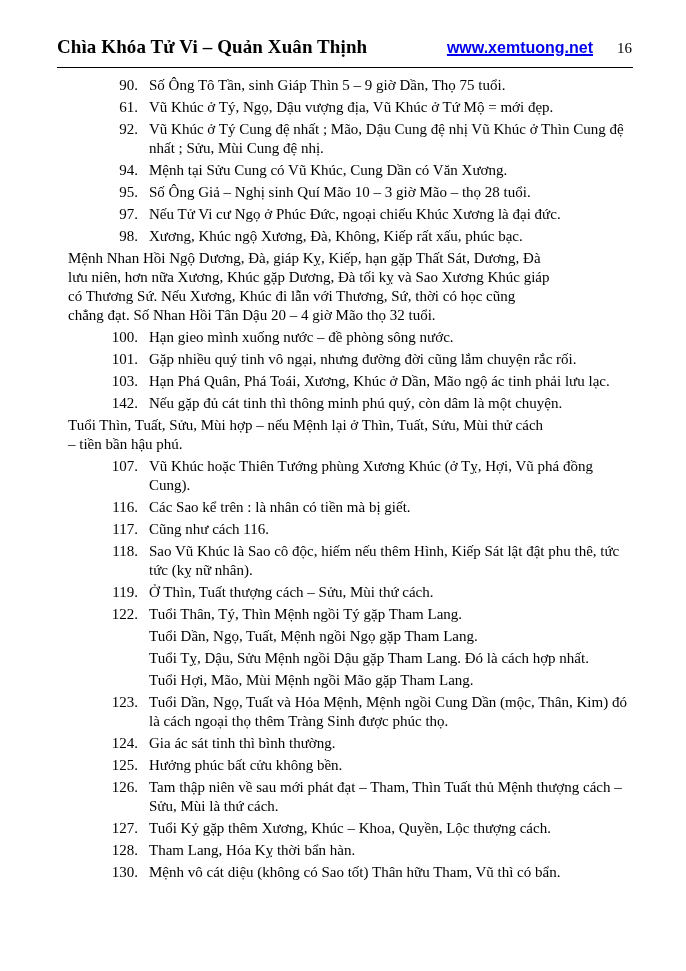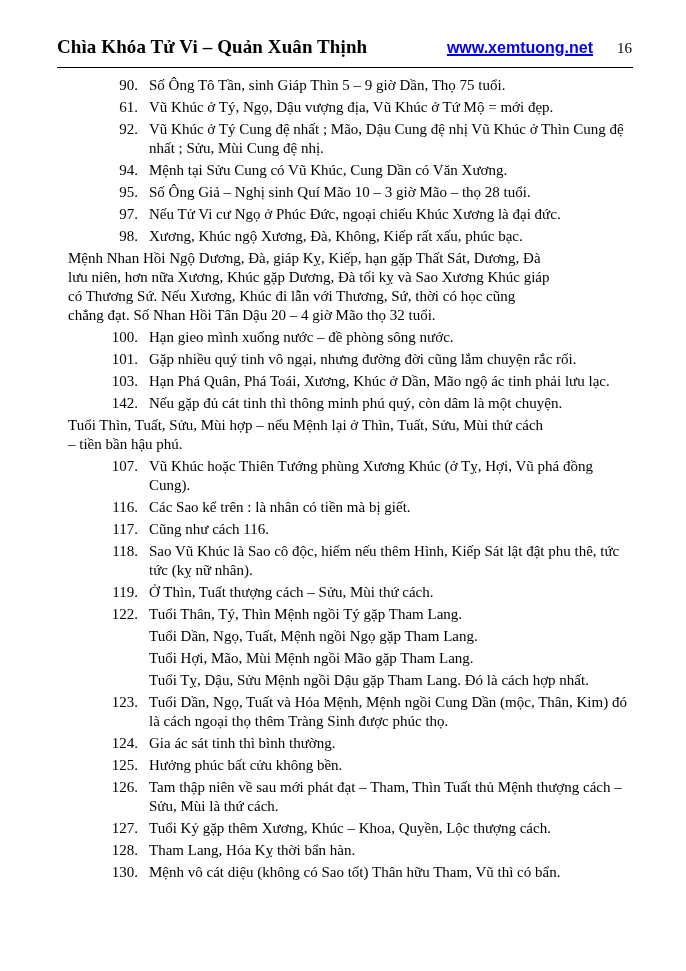--- a/index.html
+++ b/index.html
@@ -173,26 +173,26 @@
       <span class="txt">Tuổi Thân, Tý, Thìn Mệnh ngồi Tý gặp Tham Lang.</span>
     </div>
 
     <div class="row">
       <span class="num"></span>
       <span class="txt">Tuổi Dần, Ngọ, Tuất, Mệnh ngồi Ngọ gặp Tham Lang.</span>
     </div>
 
     <div class="row">
       <span class="num"></span>
+      <span class="txt">Tuổi Tỵ, Dậu, Sửu Mệnh ngồi Dậu gặp Tham Lang. Đó là cách hợp nhất.</span>
+    </div>
+
+    <div class="row">
+      <span class="num"></span>
       <span class="txt">Tuổi Hợi, Mão, Mùi Mệnh ngồi Mão gặp Tham Lang.</span>
-    </div>
-
-    <div class="row">
-      <span class="num"></span>
-      <span class="txt">Tuổi Tỵ, Dậu, Sửu Mệnh ngồi Dậu gặp Tham Lang. Đó là cách hợp nhất.</span>
     </div>
 
     <div class="row">
       <span class="num">123.</span>
       <span class="txt">Tuổi Dần, Ngọ, Tuất và Hỏa Mệnh, Mệnh ngồi Cung Dần (mộc, Thân, Kim) đó là cách ngoại thọ thêm Tràng Sinh được phúc thọ.</span>
     </div>
 
     <div class="row">
       <span class="num">124.</span>
       <span class="txt">Gia ác sát tinh thì bình thường.</span>

